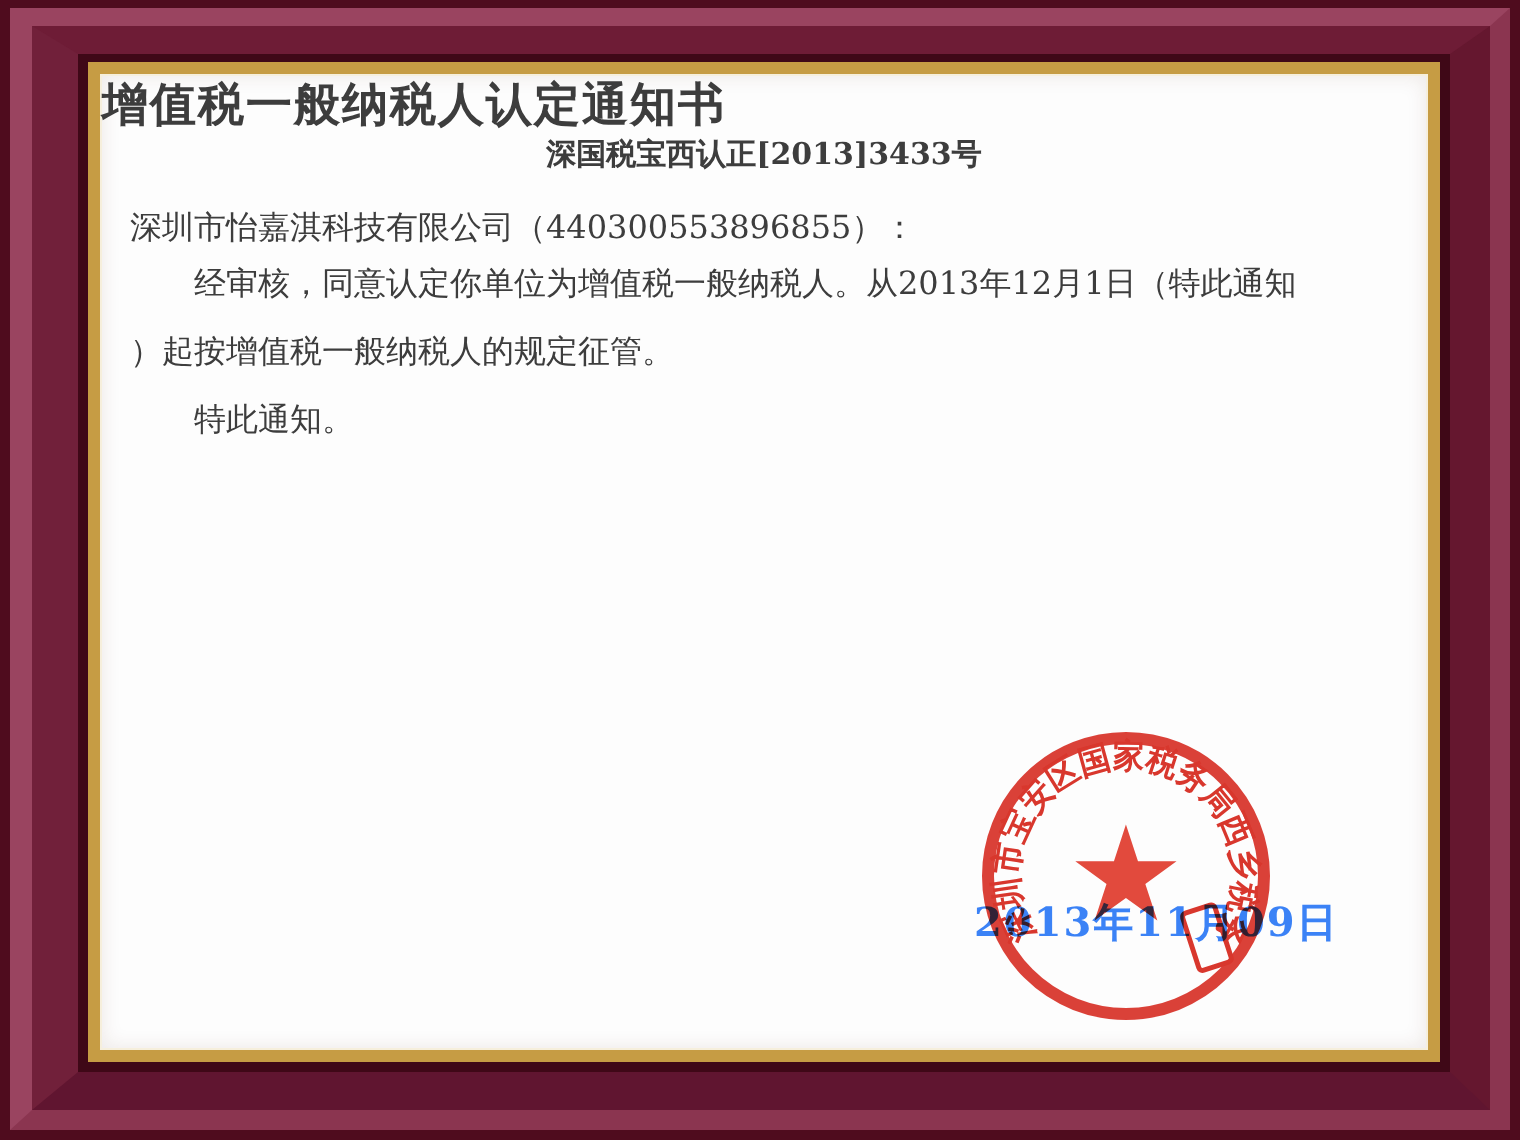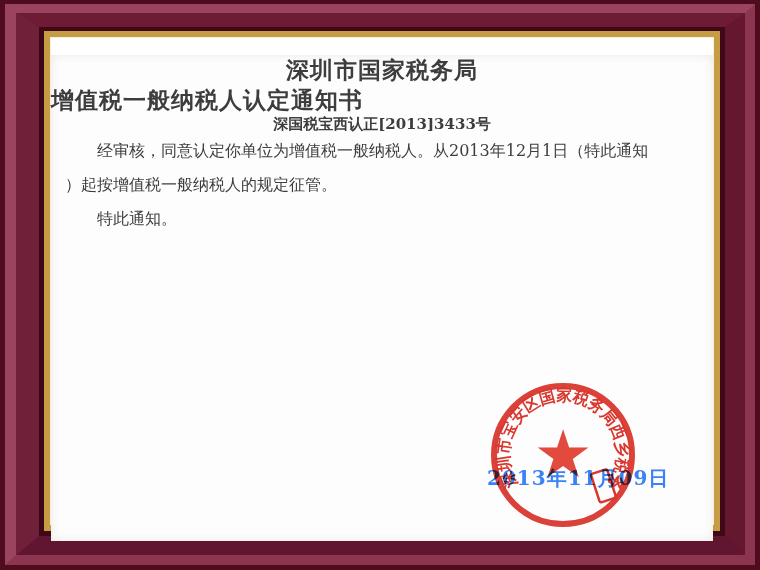--- a/index.html
+++ b/index.html
@@ -48,23 +48,23 @@
 <body>
 
 <div class="f-outer">
  <div class="f-hi">
   <div class="f-mid">
    <div class="f-lip">
     <div class="f-gold">
      <div class="f-cream">
       <div class="paper">
 
-        <div class="title">深圳市国家税务局</div>
         <div class="subtitle">增值税一般纳税人认定通知书</div>
         <div class="doc-number">深国税宝西认正[2013]3433号</div>
+        <div class="addressee">深圳市怡嘉淇科技有限公司（440300553896855）：</div>
         <div class="body-text">
           <div class="indent">经审核，同意认定你单位为增值税一般纳税人。从2013年12月1日（特此通知</div>
           <div>）起按增值税一般纳税人的规定征管。</div>
         </div>
         <div class="closing">特此通知。</div>
 
         <div class="issue-date">2013年11月09日</div>
 
         <svg class="stamp" viewBox="0 0 152 152" xmlns="http://www.w3.org/2000/svg">
           <defs>

